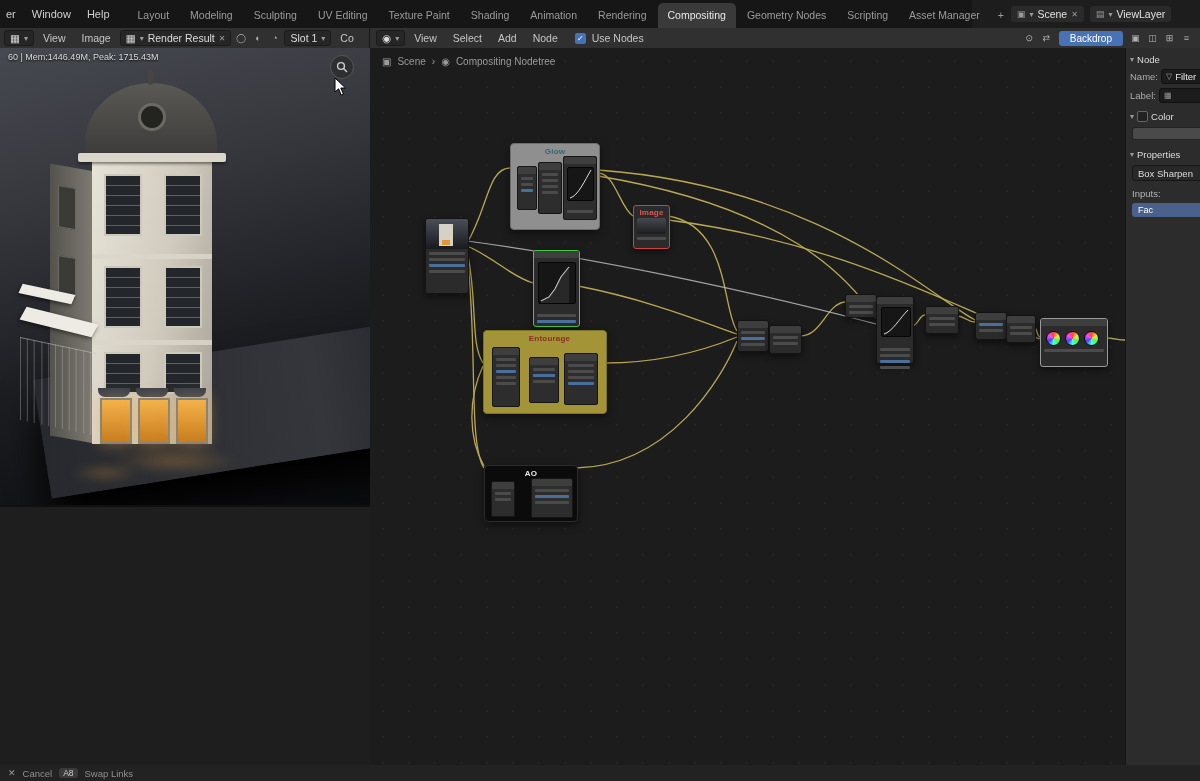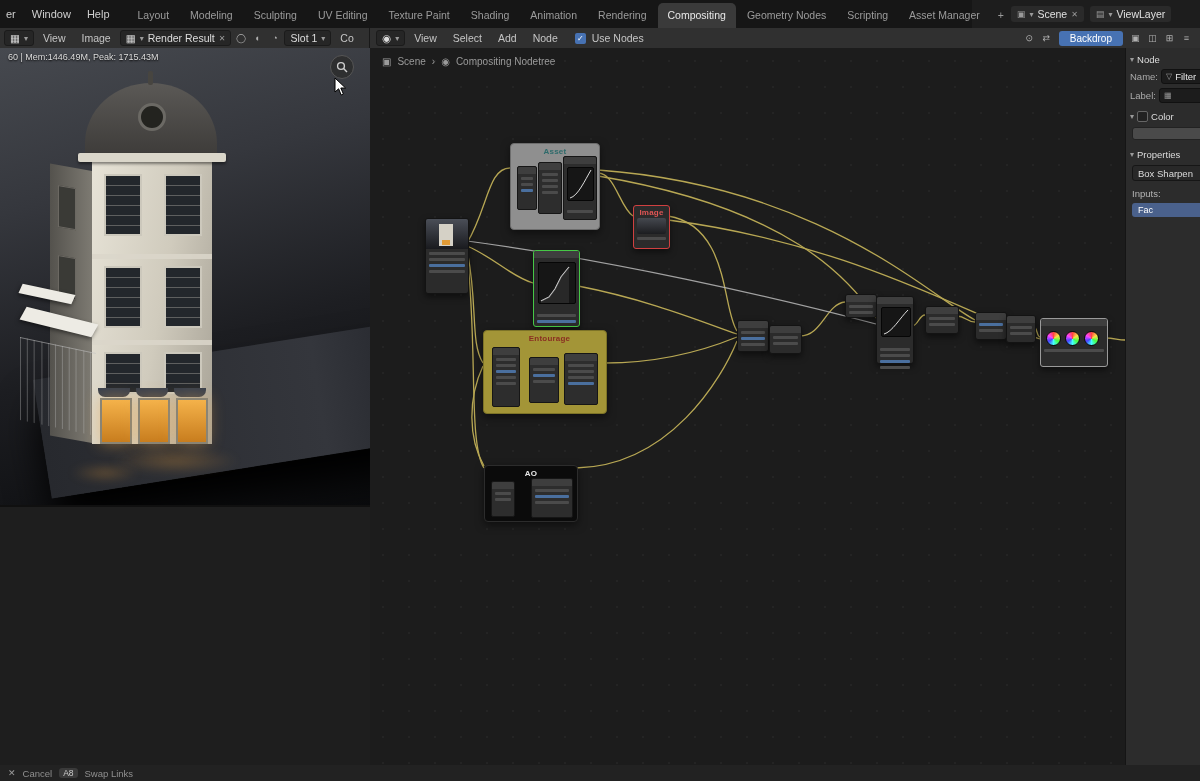--- a/index.html
+++ b/index.html
@@ -267,21 +267,21 @@
         <i style="position:absolute;left:13px;top:5px;width:14px;height:22px;background:#d5d1c6;"></i>
         <i style="position:absolute;left:16px;top:21px;width:8px;height:5px;background:#e09a35;"></i>
       </div>
       <div class="nrow"></div>
       <div class="nrow"></div>
       <div class="nrow blue"></div>
       <div class="nrow"></div>
     </div>
 
     <div class="group" style="left:140px;top:95px;width:88px;height:85px;background:#8f8f8f;border:1px solid #6d6d6d;">
-      <div class="glabel" style="color:#2e6b6b;">Asset</div>
+      <div class="glabel" style="color:#2e6b6b;">Glow</div>
       <div class="mini" style="left:6px;top:22px;width:18px;height:42px;">
         <div class="nhdr"></div>
           <div class="nrow"></div>
           <div class="nrow"></div>
           <div class="nrow blue"></div>
       </div>
       <div class="mini" style="left:27px;top:18px;width:22px;height:50px;">
         <div class="nhdr"></div>
           <div class="nrow"></div>
           <div class="nrow"></div>

